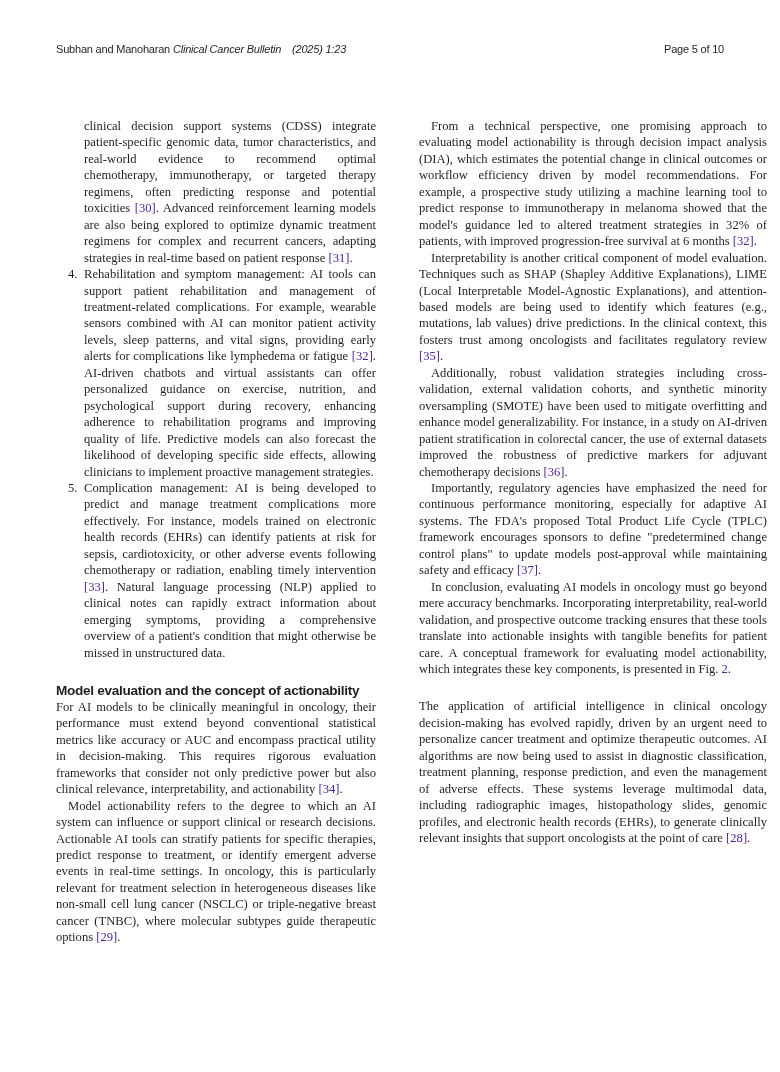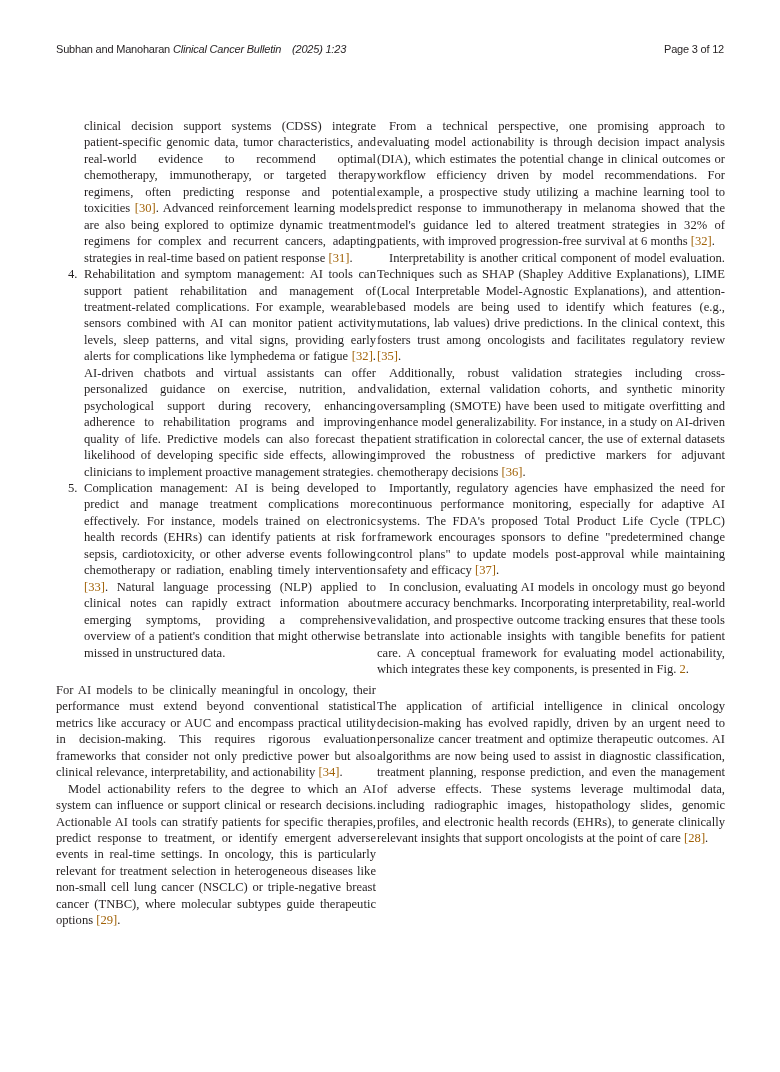--- a/index.html
+++ b/index.html
@@ -12,56 +12,57 @@
   .header .left { position: absolute; left: 0; top: 0; white-space: nowrap; }
   .header .left em { font-style: italic; }
   .header .yr { position: absolute; left: 236px; top: 0; font-style: italic; }
   .header .right { position: absolute; right: 0; top: 0; }
   .col {
     position: absolute; top: 118px;
     font-family: "Liberation Serif", serif; font-size: 12.6px; line-height: 16.45px;
     text-align: justify; hyphens: manual;
   }
   .col.left { left: 56px; width: 320px; }
-  .col.right { left: 377px; width: 348px; }
+  .col.right { left: 419px; width: 348px; }
   p { margin: 0; }
   .indent { text-indent: 12px; }
   .list { margin: 0; padding: 0; list-style: none; }
   .list li { position: relative; padding-left: 28px; }
   .list li .num { position: absolute; left: 12px; top: 0; }
   .cont { padding-left: 28px; }
-  .cite { color: #a16207; }
+  .cite { color: #4c1d95; }
   h2 {
     font-family: "Liberation Sans", sans-serif; font-weight: bold; font-size: 13.6px;
     margin: 0; line-height: 17px; letter-spacing: -0.3px; text-align: left;
   }
   .sec-gap { height: 21px; }
 </style>
 </head>
 <body>
 
 <div class="header">
   <span class="left"><span>Subhan and Manoharan</span> <em>Clinical Cancer Bulletin</em></span>
   <span class="yr">(2025) 1:23</span>
-  <span class="right">Page 3 of 12</span>
+  <span class="right">Page 5 of 10</span>
 </div>
 
 <div class="col left">
   <p class="cont"><span>clinical decision support systems (CDSS) integrate patient-specific genomic data, tumor characteris­tics, and real-world evidence to recommend optimal chemotherapy, immunotherapy, or targeted therapy regimens, often predicting response and potential toxicities </span><a class="cite">[30]</a><span>. Advanced reinforcement learning models are also being explored to optimize dynamic treatment regimens for complex and recurrent can­cers, adapting strategies in real-time based on patient response </span><a class="cite">[31]</a><span>.</span></p>
 
   <ol class="list">
     <li>
       <span class="num">4.</span><span>Rehabilitation and symptom management: AI tools can support patient rehabilitation and manage­ment of treatment-related complications. For exam­ple, wearable sensors combined with AI can moni­tor patient activity levels, sleep patterns, and vital signs, providing early alerts for complications like lymphedema or fatigue </span><a class="cite">[32]</a><span>. AI-driven chatbots and virtual assistants can offer personalized guidance on exercise, nutrition, and psychological support dur­ing recovery, enhancing adherence to rehabilitation programs and improving quality of life. Predictive models can also forecast the likelihood of developing specific side effects, allowing clinicians to implement proactive management strategies.</span>
     </li>
     <li>
       <span class="num">5.</span><span>Complication management: AI is being developed to predict and manage treatment complications more effectively. For instance, models trained on electronic health records (EHRs) can identify patients at risk for sepsis, cardiotoxicity, or other adverse events fol­lowing chemotherapy or radiation, enabling timely intervention </span><a class="cite">[33]</a><span>. Natural language processing (NLP) applied to clinical notes can rapidly extract informa­tion about emerging symptoms, providing a compre­hensive overview of a patient's condition that might otherwise be missed in unstructured data.</span>
     </li>
   </ol>
 
   <div class="sec-gap"></div>
+  <h2>Model evaluation and the concept of actionability</h2>
   <p><span>For AI models to be clinically meaningful in oncology, their performance must extend beyond conventional statistical metrics like accuracy or AUC and encompass practical utility in decision-making. This requires rigor­ous evaluation frameworks that consider not only pre­dictive power but also clinical relevance, interpretability, and actionability </span><a class="cite">[34]</a><span>.</span></p>
   <p class="indent"><span>Model actionability refers to the degree to which an AI system can influence or support clinical or research deci­sions. Actionable AI tools can stratify patients for spe­cific therapies, predict response to treatment, or identify emergent adverse events in real-time settings. In oncol­ogy, this is particularly relevant for treatment selection in heterogeneous diseases like non-small cell lung cancer (NSCLC) or triple-negative breast cancer (TNBC), where molecular subtypes guide therapeutic options </span><a class="cite">[29]</a><span>.</span></p>
 </div>
 
 <div class="col right">
   <p class="indent"><span>From a technical perspective, one promising approach to evaluating model actionability is through decision impact analysis (DIA), which estimates the potential change in clinical outcomes or workflow efficiency driven by model recommendations. For example, a prospec­tive study utilizing a machine learning tool to predict response to immunotherapy in melanoma showed that the model's guidance led to altered treatment strategies in 32% of patients, with improved progression-free sur­vival at 6 months </span><a class="cite">[32]</a><span>.</span></p>
   <p class="indent"><span>Interpretability is another critical component of model evaluation. Techniques such as SHAP (Shapley Additive Explanations), LIME (Local Interpretable Model-Agnostic Explanations), and attention-based models are being used to identify which features (e.g., mutations, lab values) drive predictions. In the clinical context, this fosters trust among oncologists and facilitates regulatory review </span><a class="cite">[35]</a><span>.</span></p>
   <p class="indent"><span>Additionally, robust validation strategies including cross-validation, external validation cohorts, and syn­thetic minority oversampling (SMOTE) have been used to mitigate overfitting and enhance model generalizabil­ity. For instance, in a study on AI-driven patient stratifi­cation in colorectal cancer, the use of external datasets improved the robustness of predictive markers for adju­vant chemotherapy decisions </span><a class="cite">[36]</a><span>.</span></p>
   <p class="indent"><span>Importantly, regulatory agencies have emphasized the need for continuous performance monitoring, especially for adaptive AI systems. The FDA's proposed Total Product Life Cycle (TPLC) framework encourages sponsors to define "predetermined change control plans" to update models post-approval while maintaining safety and efficacy </span><a class="cite">[37]</a><span>.</span></p>
   <p class="indent"><span>In conclusion, evaluating AI models in oncology must go beyond mere accuracy benchmarks. Incorporating interpretability, real-world validation, and prospective outcome tracking ensures that these tools translate into actionable insights with tangible benefits for patient care. A conceptual framework for evaluating model actionabil­ity, which integrates these key components, is presented in Fig. </span><a class="cite">2</a><span>.</span></p>

